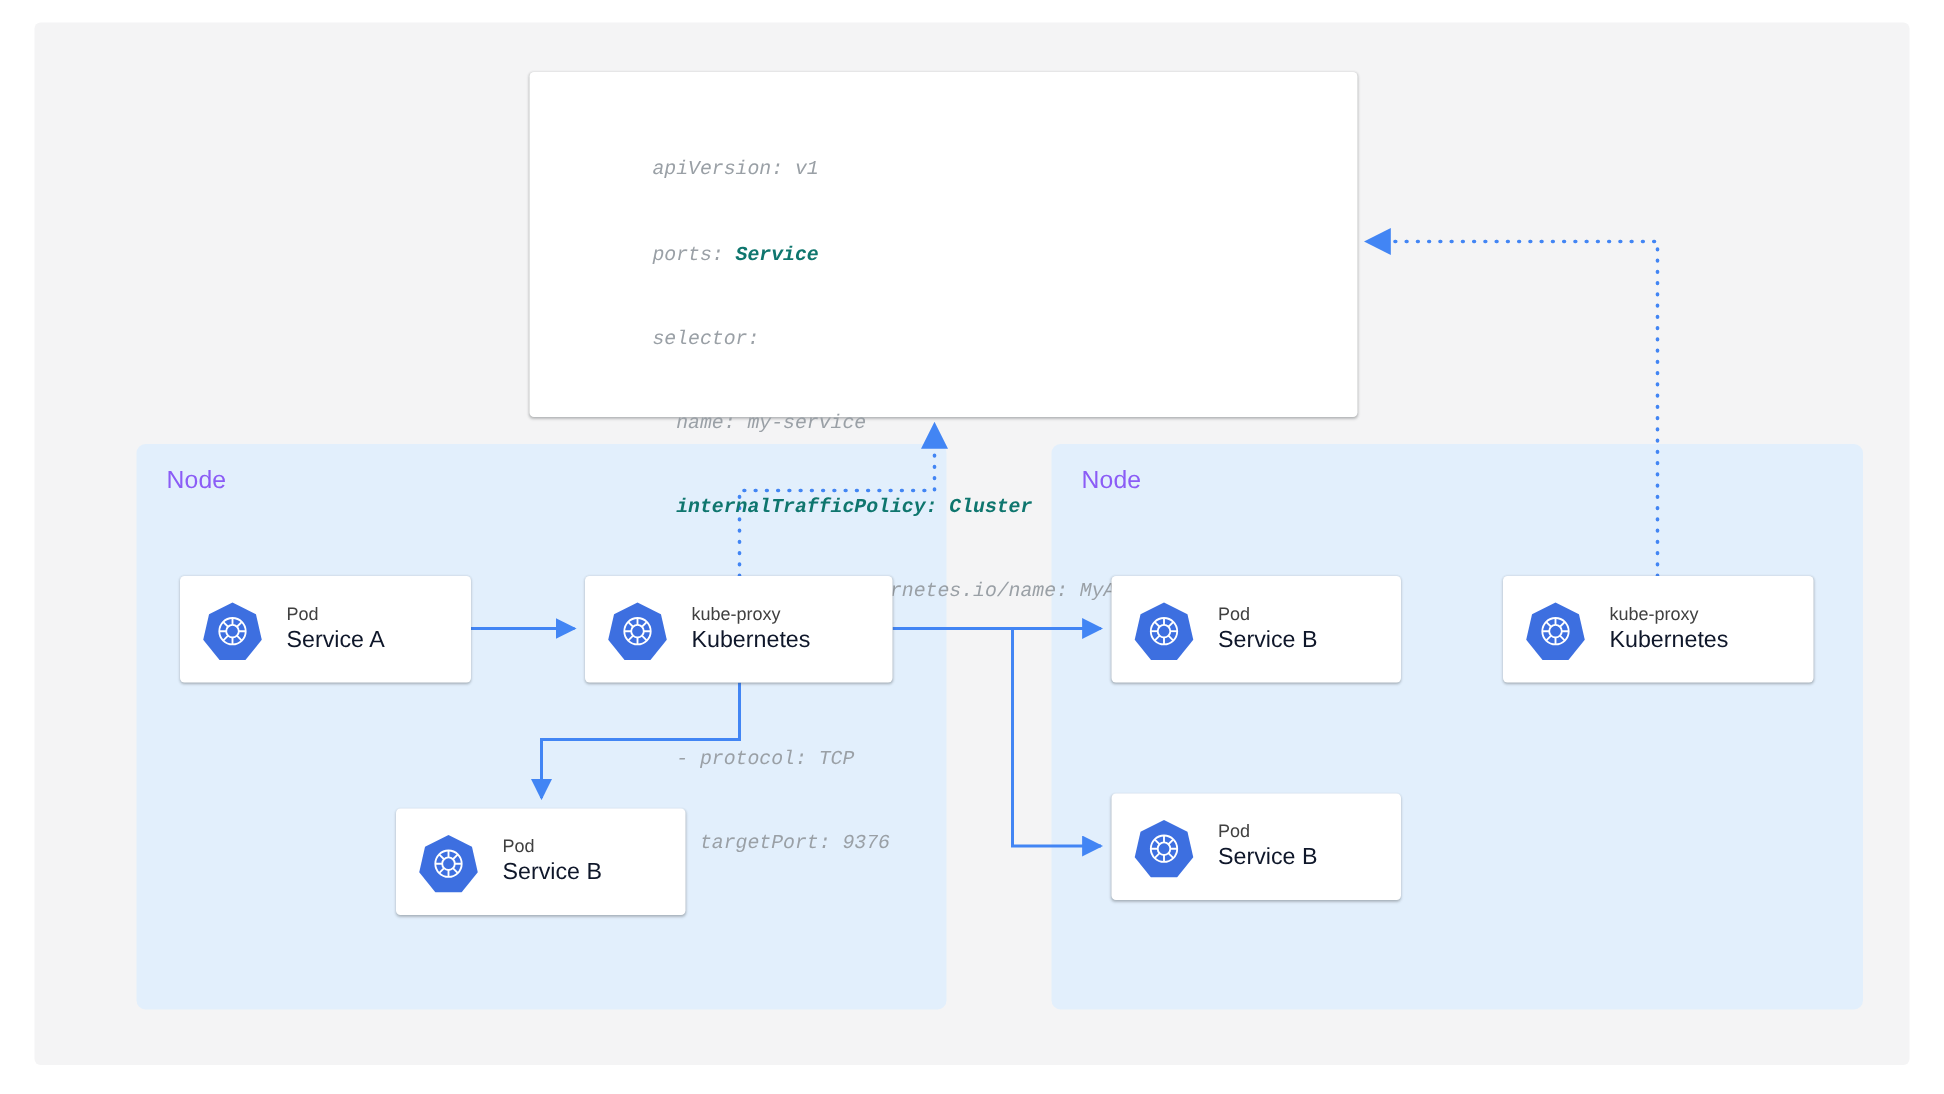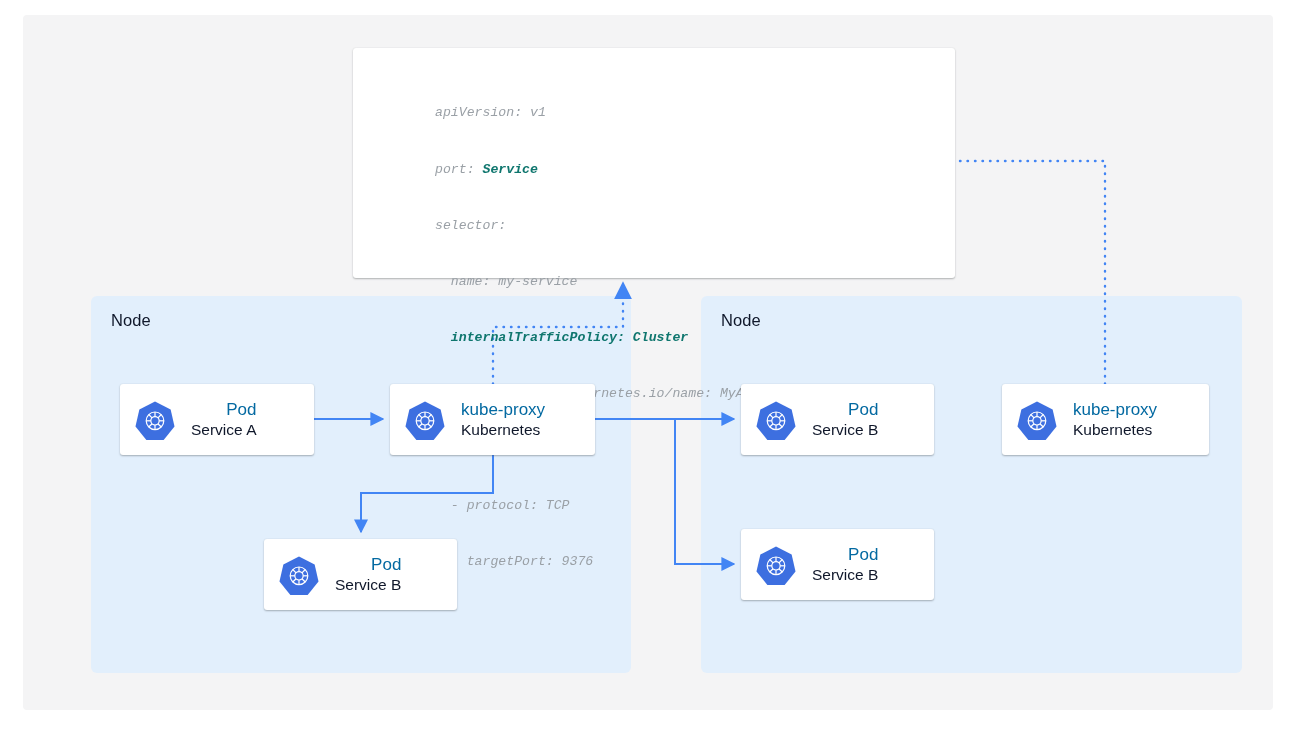--- a/index.html
+++ b/index.html
@@ -39,21 +39,21 @@
     border-radius: 6px;
   }
   #node-left  { left: 68px;  top: 281px; width: 540px; height: 377px; }
   #node-right { left: 678px; top: 281px; width: 541px; height: 377px; }
 
   .node-label {
     position: absolute;
     left: 20px;
     top: 15px;
     font-size: 16.5px;
-    color: #0f172a;
+    color: #8b5cf6;
     letter-spacing: .1px;
     white-space: nowrap;
   }
 
   
   .card {
     position: absolute;
     background: #ffffff;
     border-radius: 3px;
     box-shadow: 0 1px 2px rgba(60,64,67,.28), 0 0.5px 1.5px rgba(60,64,67,.12);
@@ -68,44 +68,43 @@
     height: 40px;
   }
   .card .card-text {
     margin-left: 16px;
     display: flex;
     flex-direction: column;
     justify-content: center;
     line-height: 1.24;
   }
   .card .card-title {
-    font-size: 17px;
-    color: #0369a1;
+    font-size: 12px;
+    color: #404040;
     white-space: nowrap;
-    text-align: right;
   }
   .card .card-sub {
     font-size: 15.5px;
     color: #0f172a;
     white-space: nowrap;
   }
 
   #card-pod-a       { left: 97px;  top: 369px; width: 194px; height: 71px; }
   #card-kubeproxy-l { left: 367px; top: 369px; width: 205px; height: 71px; }
   #card-pod-b-left  { left: 241px; top: 524px; width: 193px; height: 71px; }
   #card-pod-b-r1    { left: 718px; top: 369px; width: 193px; height: 71px; }
   #card-pod-b-r2    { left: 718px; top: 514px; width: 193px; height: 71px; }
   #card-kubeproxy-r { left: 979px; top: 369px; width: 207px; height: 71px; }
 
   
   #yaml-panel {
     position: absolute;
     left: 330px;
     top: 33px;
-    width: 602px;
+    width: 552px;
     height: 230px;
     background: #ffffff;
     border-radius: 3px;
     box-shadow: 0 1px 2px rgba(60,64,67,.28), 0 0.5px 1.5px rgba(60,64,67,.12);
     box-sizing: border-box;
   }
   #yaml-code {
     position: absolute;
     left: 82px;
     top: 19px;
@@ -163,21 +162,21 @@
       <path d="M 652 404 L 652 549 L 711 549" fill="none" stroke="#4285f4" stroke-width="2" marker-end="url(#ah)"></path>
 
       <path d="M 470 369 L 470 312 L 600 312 L 600 268" fill="none" stroke="#4285f4" stroke-width="2.4" stroke-linecap="round" stroke-dasharray="0.5 7" marker-end="url(#ah-dot)"></path>
 
       <path d="M 1082 369 L 1082 146 L 888 146" fill="none" stroke="#4285f4" stroke-width="2.4" stroke-linecap="round" stroke-dasharray="0.5 7" marker-end="url(#ah-dot)"></path>
     </svg>
 
     <div id="yaml-panel">
       <div id="yaml-code">
         <span class="ln">apiVersion: v1</span>
-        <span class="ln"><span>port: </span><span class="em">Service</span></span>
+        <span class="ln"><span>ports: </span><span class="em">Service</span></span>
         <span class="ln">selector:</span>
         <span class="ln">  name: my-service</span>
         <span class="ln em">  internalTrafficPolicy: Cluster</span>
         <span class="ln">  selector: app.kubernetes.io/name: MyApp</span>
         <span class="ln">  kind:</span>
         <span class="ln">  - protocol: TCP</span>
         <span class="ln">    targetPort: 9376</span>
       </div>
     </div>
 

